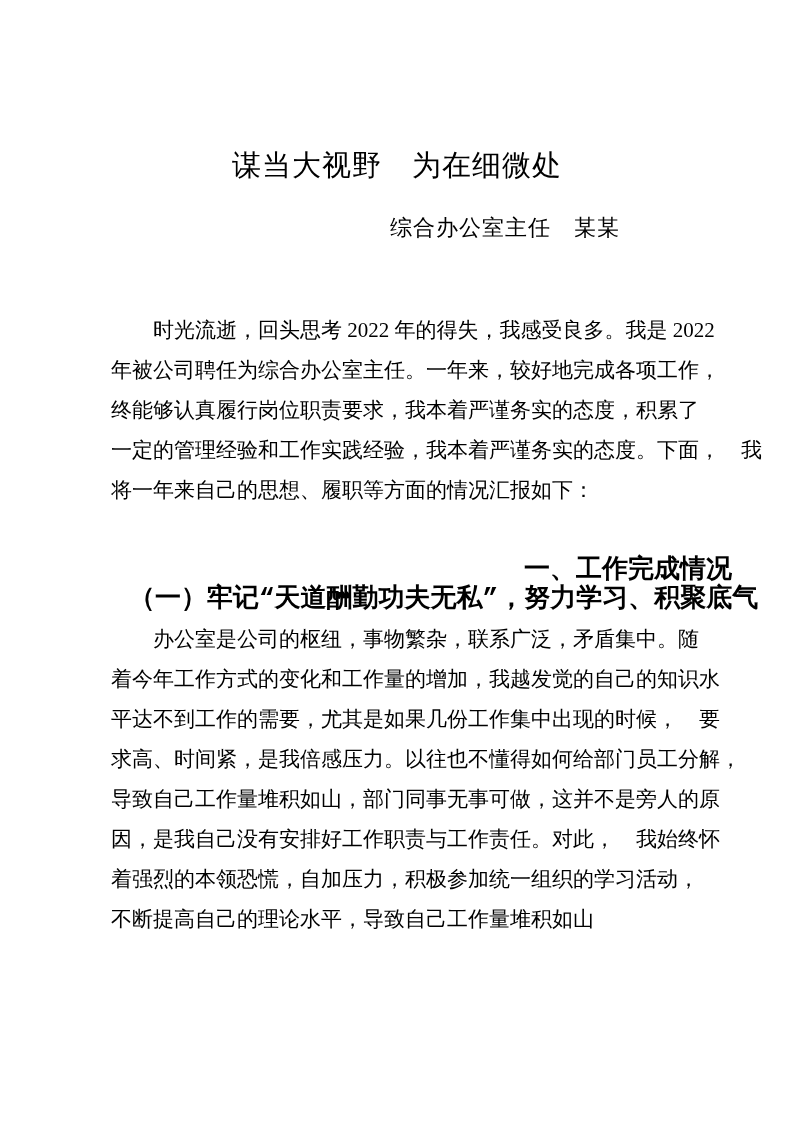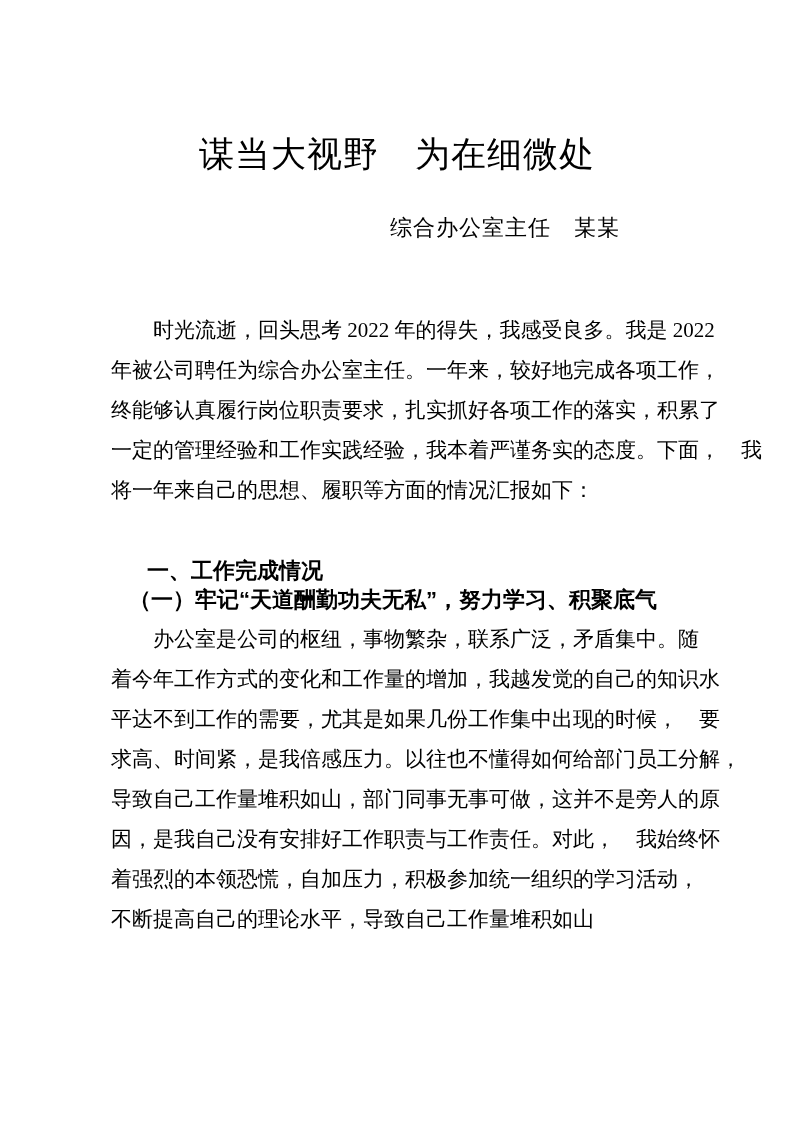--- a/index.html
+++ b/index.html
@@ -11,26 +11,26 @@
     position: relative;
     width: 794px;
     height: 1122px;
     background: #ffffff;
     overflow: hidden;
     font-family: "Liberation Serif", "DejaVu Serif", serif;
     color: #000000;
   }
   .title {
     position: absolute;
-    top: 133px;
+    top: 143px;
     left: 0;
     width: 794px;
     margin: 0;
     text-align: center;
-    font-size: 35px;
+    font-size: 29px;
     font-weight: normal;
     line-height: 44px;
     white-space: nowrap;
     letter-spacing: 1px;
   }
   .byline {
     position: absolute;
     top: 210px;
     left: 390px;
     font-size: 22px;
@@ -50,42 +50,43 @@
     line-height: 40px;
     font-size: 21px;
     white-space: nowrap;
     margin-left: 6px;
   }
   .line.indent { padding-left: 42px; }
   .heading {
     position: absolute;
     left: 105px;
     width: 585px;
-    font-family: Liberation Sans, sans-serif;
+    font-family: Liberation Mono, monospace;
     font-weight: bold;
-    font-size: 22px;
+    font-size: 26px;
     line-height: 33px;
     white-space: nowrap;
+    text-align: right;
   }
   .heading1 { top: 554px; padding-left: 42px; }
   .heading2 { top: 583px; padding-left: 24px; }
 </style>
 </head>
 <body>
 
 <div class="page">
 
   <h1 class="title">谋当大视野　为在细微处</h1>
 
   <div class="byline">综合办公室主任　某某</div>
 
   <div class="para para1">
     <div class="line indent">时光流逝，回头思考 2022 年的得失，我感受良多。我是 2022</div>
     <div class="line">年被公司聘任为综合办公室主任。一年来，较好地完成各项工作，</div>
-    <div class="line">终能够认真履行岗位职责要求，扎实抓好各项工作的落实，积累了</div>
+    <div class="line">终能够认真履行岗位职责要求，我本着严谨务实的态度，积累了</div>
     <div class="line">一定的管理经验和工作实践经验，我本着严谨务实的态度。下面，　我</div>
     <div class="line">将一年来自己的思想、履职等方面的情况汇报如下：</div>
   </div>
 
   <div class="heading heading1">一、工作完成情况</div>
 
   <div class="heading heading2">（一）牢记“天道酬勤功夫无私”，努力学习、积聚底气</div>
 
   <div class="para para2">
     <div class="line indent">办公室是公司的枢纽，事物繁杂，联系广泛，矛盾集中。随</div>

